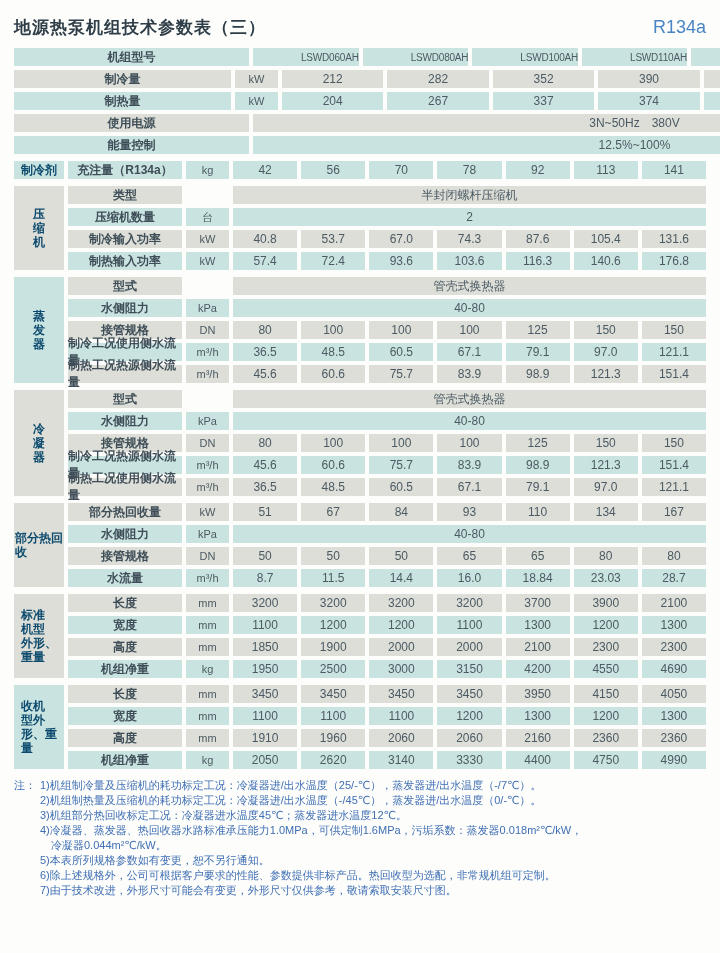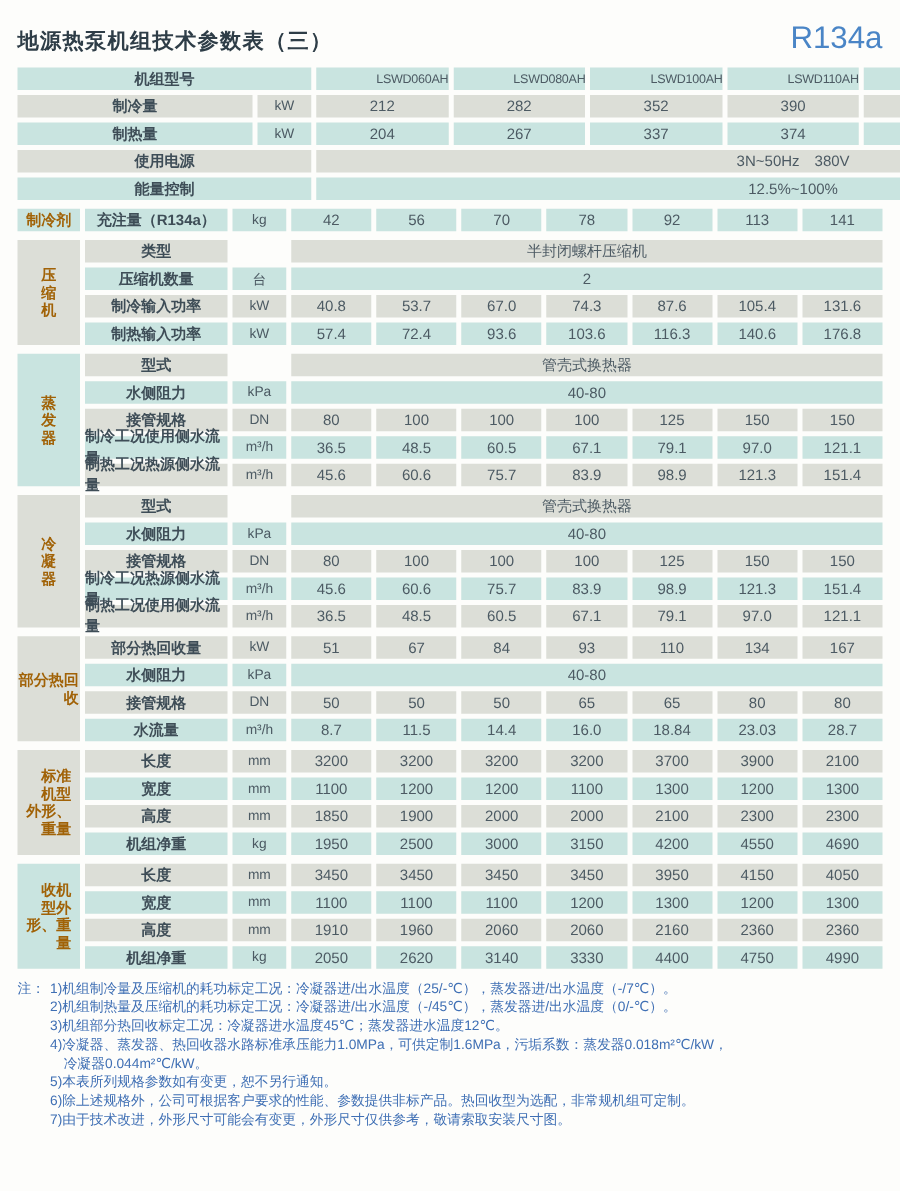--- a/index.html
+++ b/index.html
@@ -8,36 +8,36 @@
     background:#fdfdfb;
     font-family:"Liberation Sans","DejaVu Sans",sans-serif;
     overflow:hidden;
   }
   .header{
     display:flex;justify-content:space-between;align-items:baseline;
     padding:16px 14px 9px 14px;
     border-radius:20px;
   }
   .title{font-size:17px;font-weight:bold;color:#2e3d47;letter-spacing:1px;}
-  .badge{font-size:25px;color:#4a85c6;}
+  .badge{font-size:18px;color:#4a85c6;}
   #table{margin:0 14px;border-radius:29px;}
   .section{display:flex;gap:4px;margin-bottom:7px;}
   .rows{flex:1;display:flex;flex-direction:column;gap:4px;}
   .row{display:flex;gap:4px;height:18px;}
   .cell{display:flex;align-items:center;justify-content:center;box-sizing:border-box;}
   .teal{background:#c9e4e0;}
   .gray{background:#dcded7;}
   .cat{
     width:50px;flex:0 0 50px;
-    white-space:pre-line;text-align:right;
-    font-size:12px;font-weight:bold;color:#a16207;line-height:14px;
+    white-space:pre-line;text-align:left;
+    font-size:12px;font-weight:bold;color:#0c4a6e;line-height:14px;
   }
   .label{font-size:12px;font-weight:bold;color:#3e4d57;flex:0 0 auto;}
   .w-std{width:114px;}
-  .w-nocat{width:188px;text-align:right;}
+  .w-nocat{width:217px;text-align:right;}
   .w-full{width:235px;}
   .unit{width:43px;flex:0 0 43px;font-size:11px;color:#4c5a63;}
   .spacer{width:43px;flex:0 0 43px;background:transparent;}
   .data{flex:1;display:flex;gap:4px;}
   .val{flex:1;font-size:12px;color:#4c5a63;}
   .model{font-size:10px;letter-spacing:-0.2px;padding-left:48px;}
   .notes{display:flex;margin:9px 14px 0 14px;color:#3f6fb4;}
   .note-prefix{width:26px;flex:0 0 26px;font-size:11px;line-height:15px;}
   #notes-list{flex:1;}
   .note-item{white-space:pre-line;font-size:11px;line-height:15px;}

